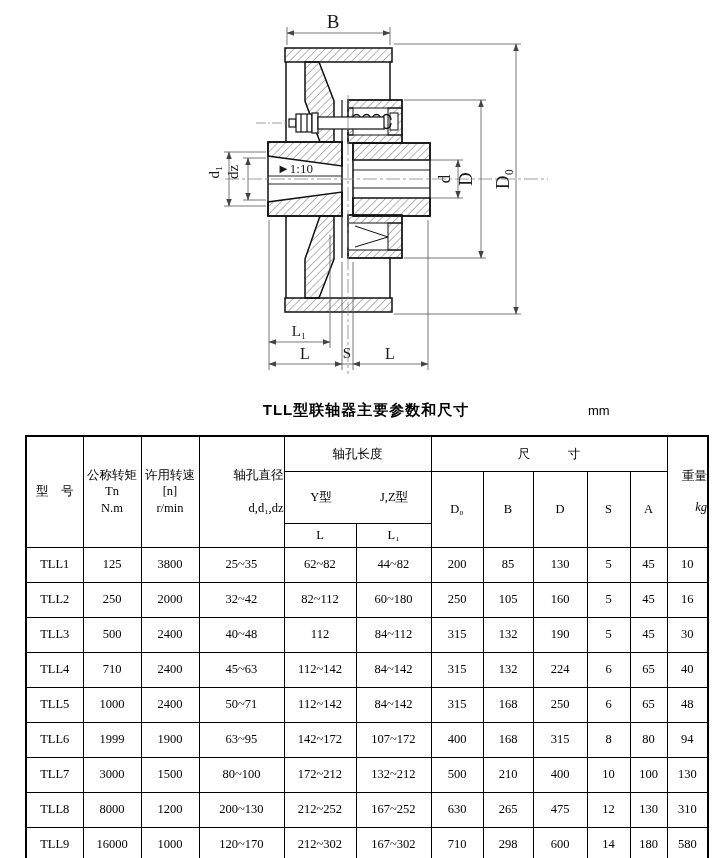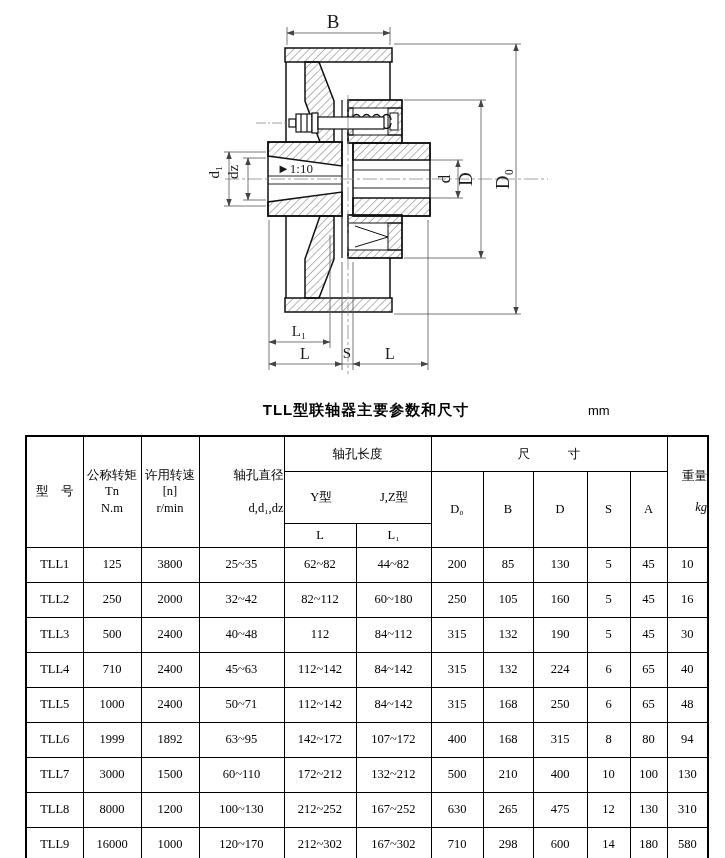--- a/index.html
+++ b/index.html
@@ -275,50 +275,50 @@
         <td>315</td>
         <td>168</td>
         <td>250</td>
         <td>6</td>
         <td>65</td>
         <td>48</td>
       </tr>
       <tr>
         <td>TLL6</td>
         <td>1999</td>
-        <td>1892</td>
+        <td>1900</td>
         <td>63~95</td>
         <td>142~172</td>
         <td>107~172</td>
         <td>400</td>
         <td>168</td>
         <td>315</td>
         <td>8</td>
         <td>80</td>
         <td>94</td>
       </tr>
       <tr>
         <td>TLL7</td>
         <td>3000</td>
         <td>1500</td>
-        <td>60~110</td>
+        <td>80~100</td>
         <td>172~212</td>
         <td>132~212</td>
         <td>500</td>
         <td>210</td>
         <td>400</td>
         <td>10</td>
         <td>100</td>
         <td>130</td>
       </tr>
       <tr>
         <td>TLL8</td>
         <td>8000</td>
         <td>1200</td>
-        <td>100~130</td>
+        <td>200~130</td>
         <td>212~252</td>
         <td>167~252</td>
         <td>630</td>
         <td>265</td>
         <td>475</td>
         <td>12</td>
         <td>130</td>
         <td>310</td>
       </tr>
       <tr>

